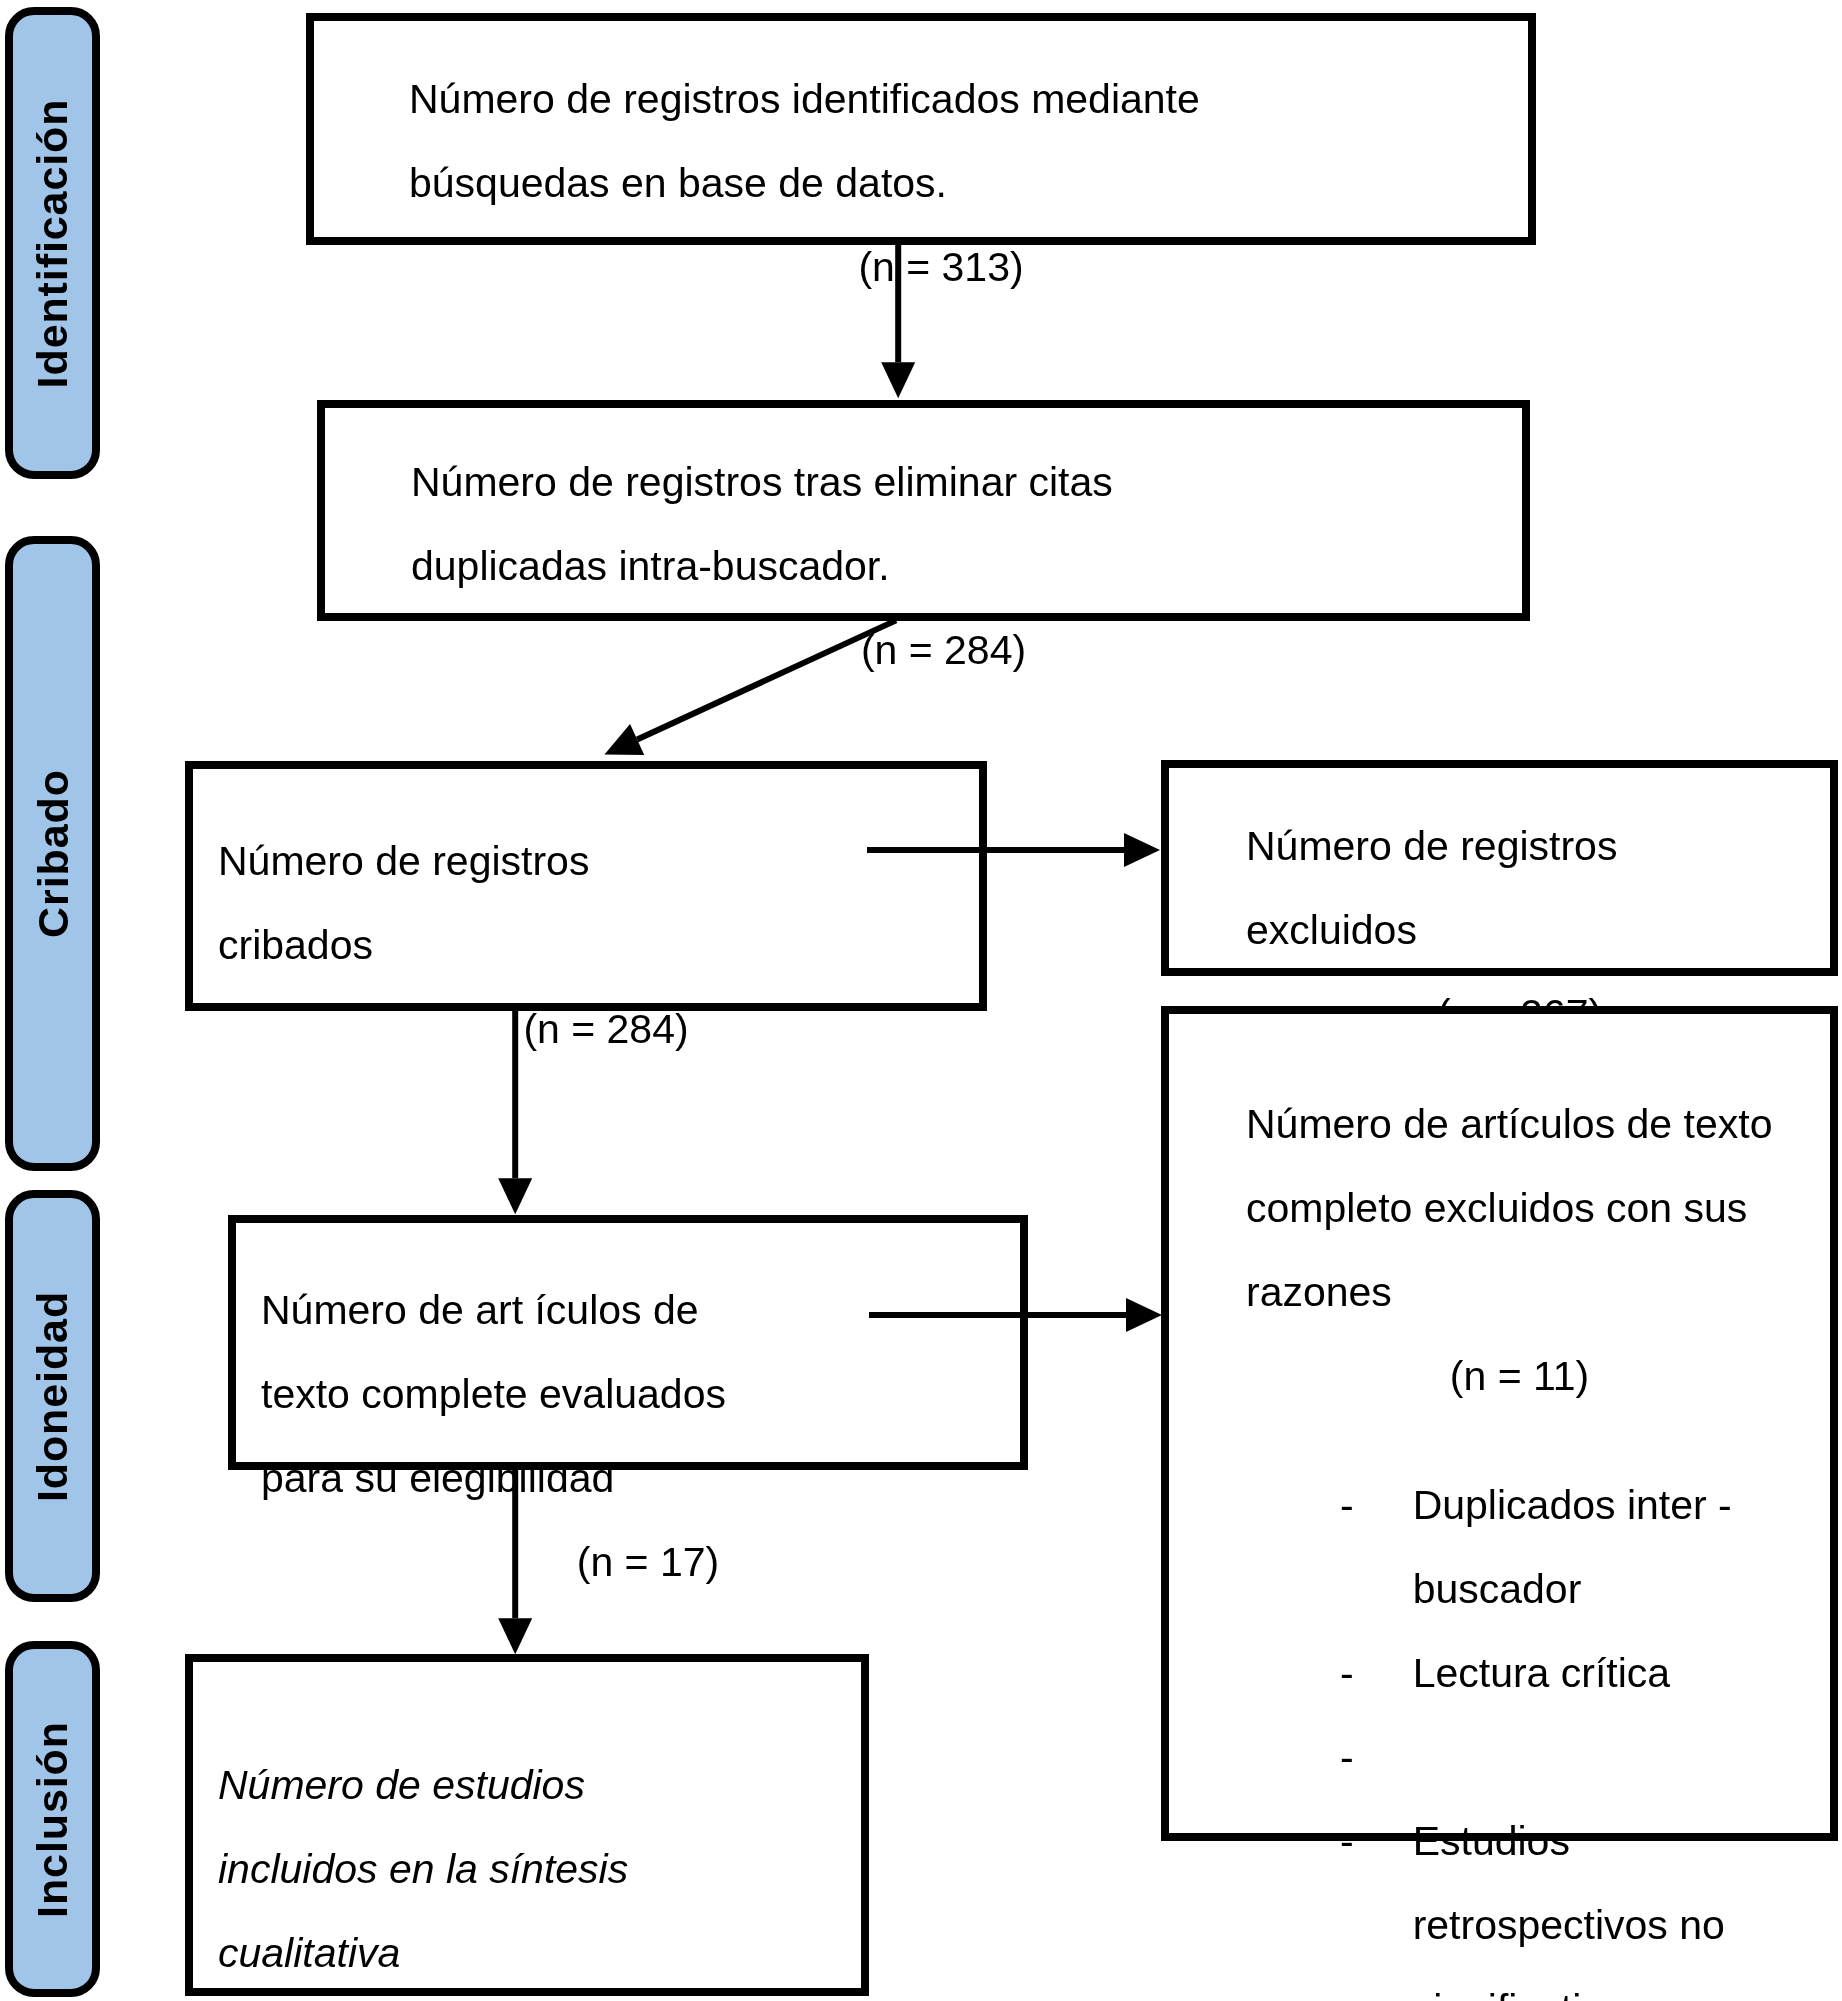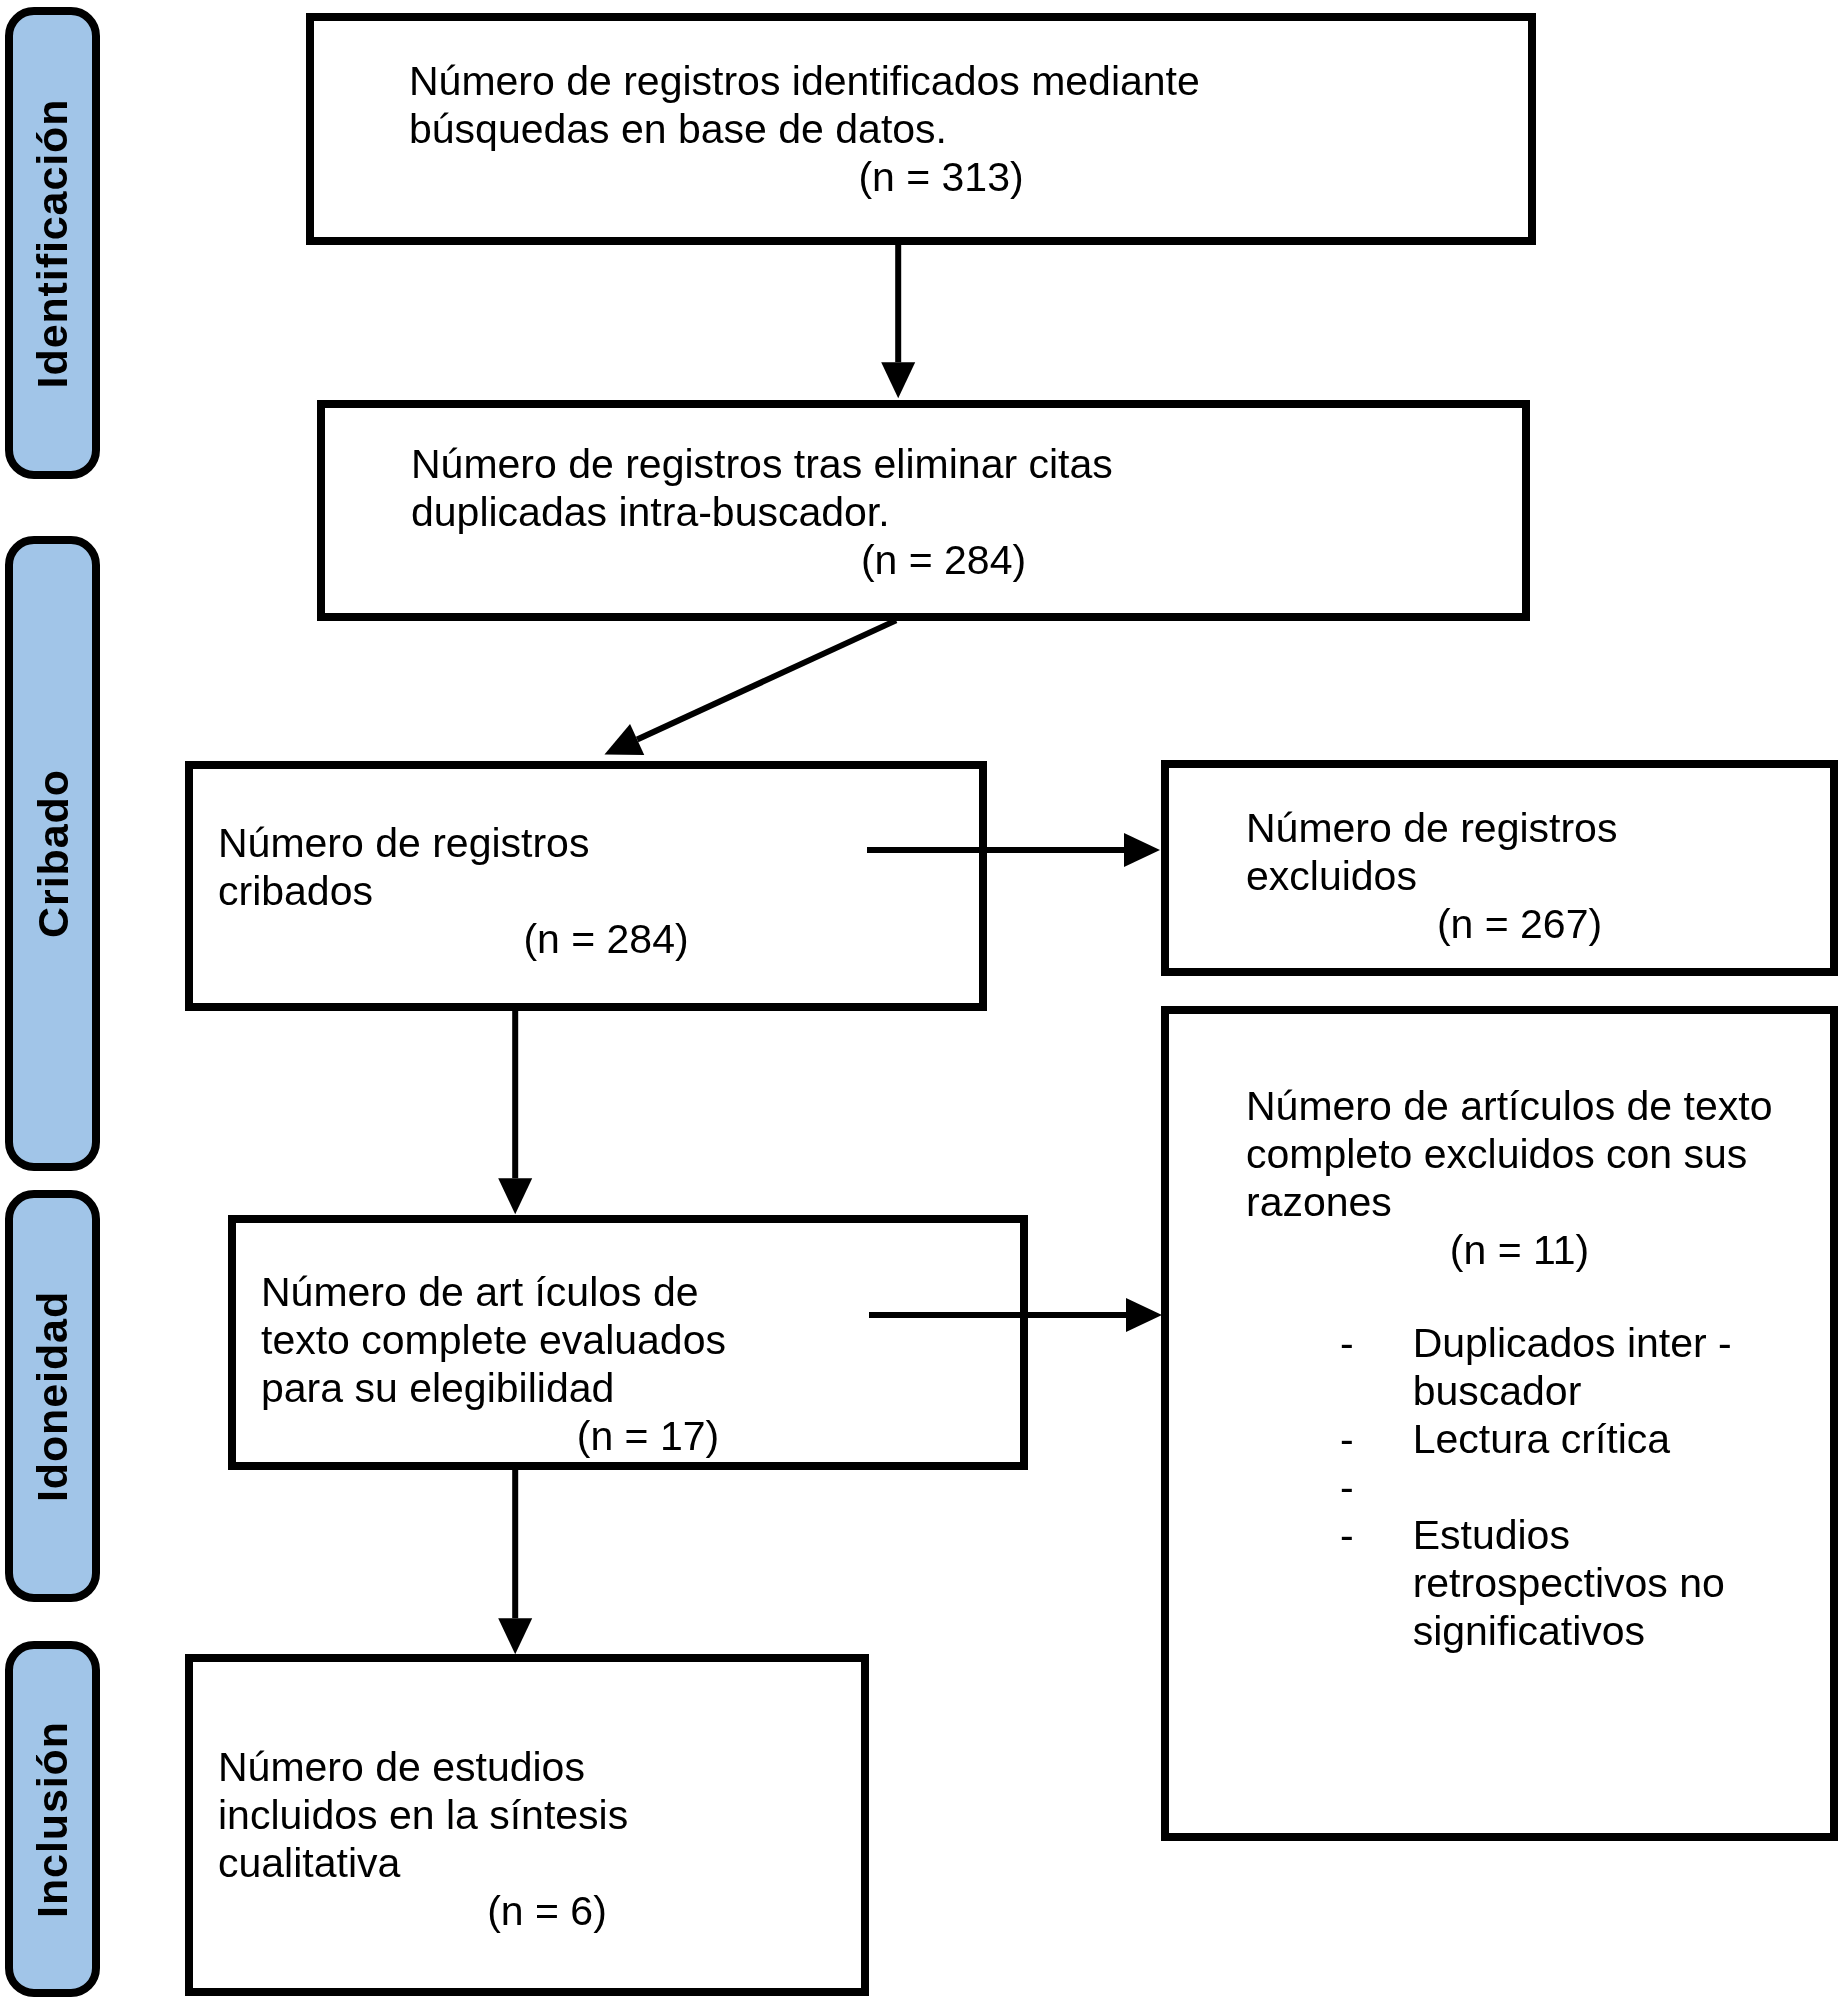--- a/index.html
+++ b/index.html
@@ -33,32 +33,32 @@
     font-weight:bold;
     letter-spacing:0.9px;
   }
   
   .box{
     position:absolute;
     box-sizing:border-box;
     border:8px solid #000;
     background:#fff;
     font-size:41px;
-    line-height:48px;
+    line-height:84px;
   }
   .box p.t{margin:0;}
   .box .n{text-align:center;padding-left:40px;}
   
   .b1 p.t{margin:36px 27px 0 95px;max-width:909px;}
   .b2 p.t{margin:31.5px 27px 0 86px;max-width:864px;}
   .b3 p.t{margin:50px 18px 0 25px;max-width:423px;}
   .r1 p.t{margin:36px 18px 0 77px;max-width:423px;}
   .b4 p.t{margin:45px 18px 0 25px;max-width:509px;}
   .r2 p.t{margin:68px 18px 0 77px;max-width:531px;}
-  .b5 p.t{margin:81px 18px 0 25px;max-width:518px;}
+  .b5 p.t{margin:81px 18px 0 25px;max-width:518px;font-style:italic;}
   
   .reasons{
     list-style:none;
     margin:45px 0 0 0;
     padding:0 0 0 171px;
   }
   .reasons li{
     display:flex;
     gap:59px;
   }

